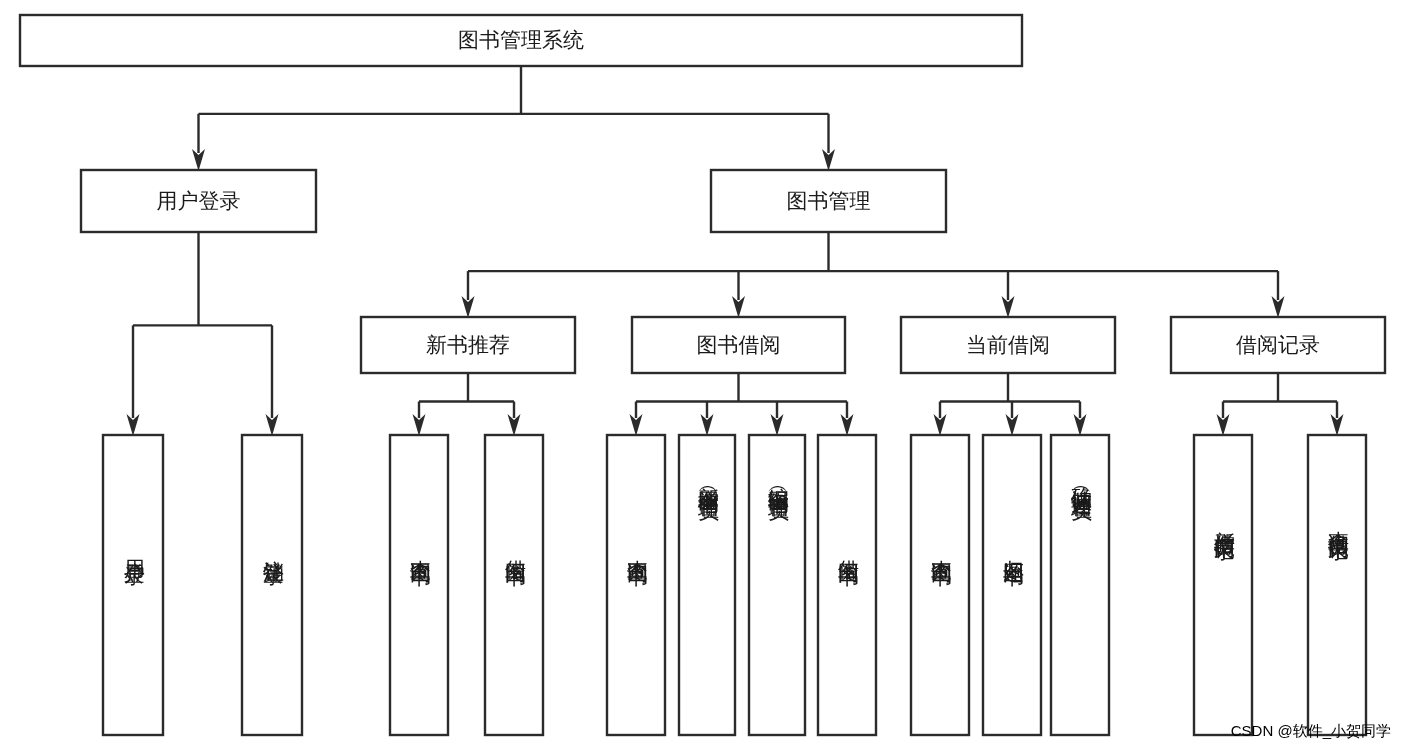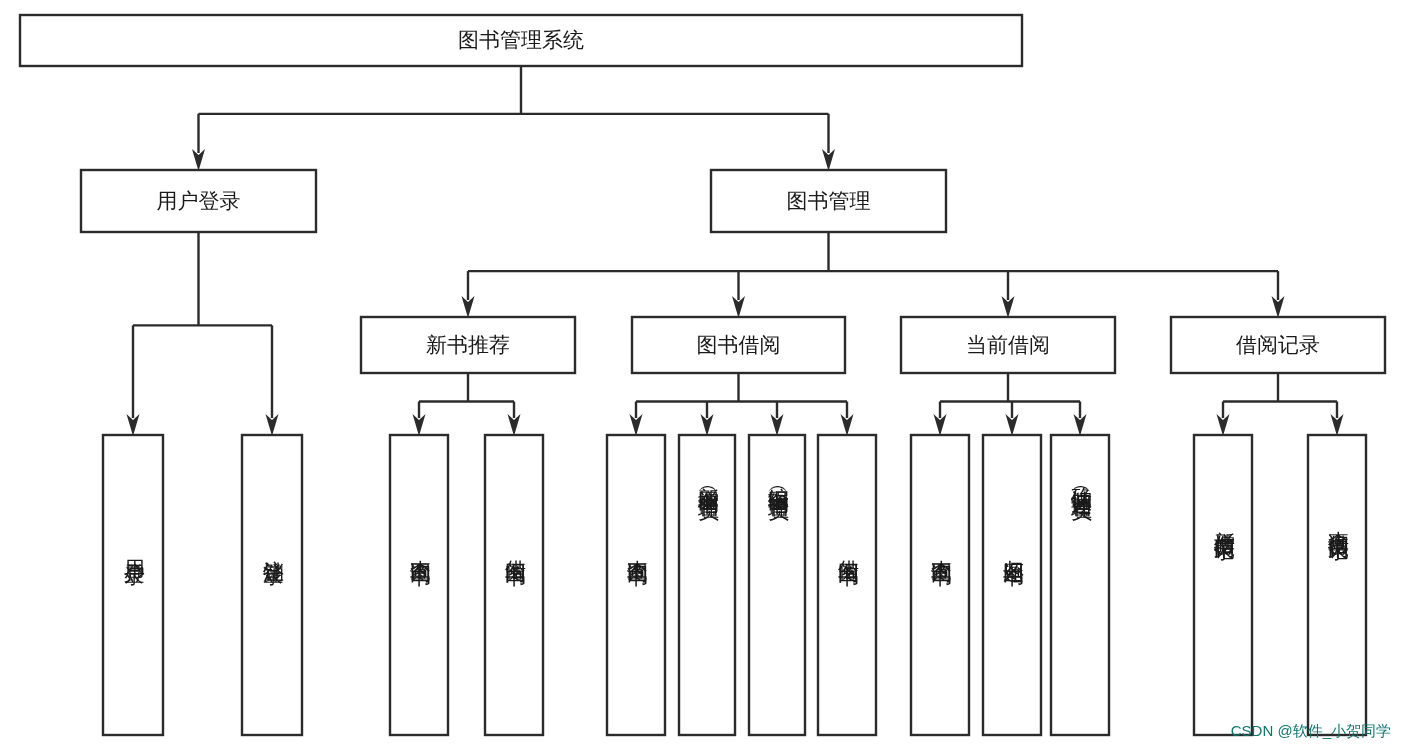--- a/index.html
+++ b/index.html
@@ -53,21 +53,21 @@
     writing-mode: vertical-rl;
     text-orientation: upright;
     letter-spacing: 2px;
   }
   .watermark {
     position: absolute;
     right: 14px;
     bottom: 6px;
     font-family: "Liberation Sans", "DejaVu Sans", sans-serif;
     font-size: 15px;
-    color: #0f766e;
+    color: #000000;
     white-space: nowrap;
     pointer-events: none;
     user-select: none;
   }
 </style>
 </head>
 <body>
 
 <div id="canvas">
   <svg id="diagram-svg" viewBox="0 0 1405 747" xmlns="http://www.w3.org/2000/svg">

